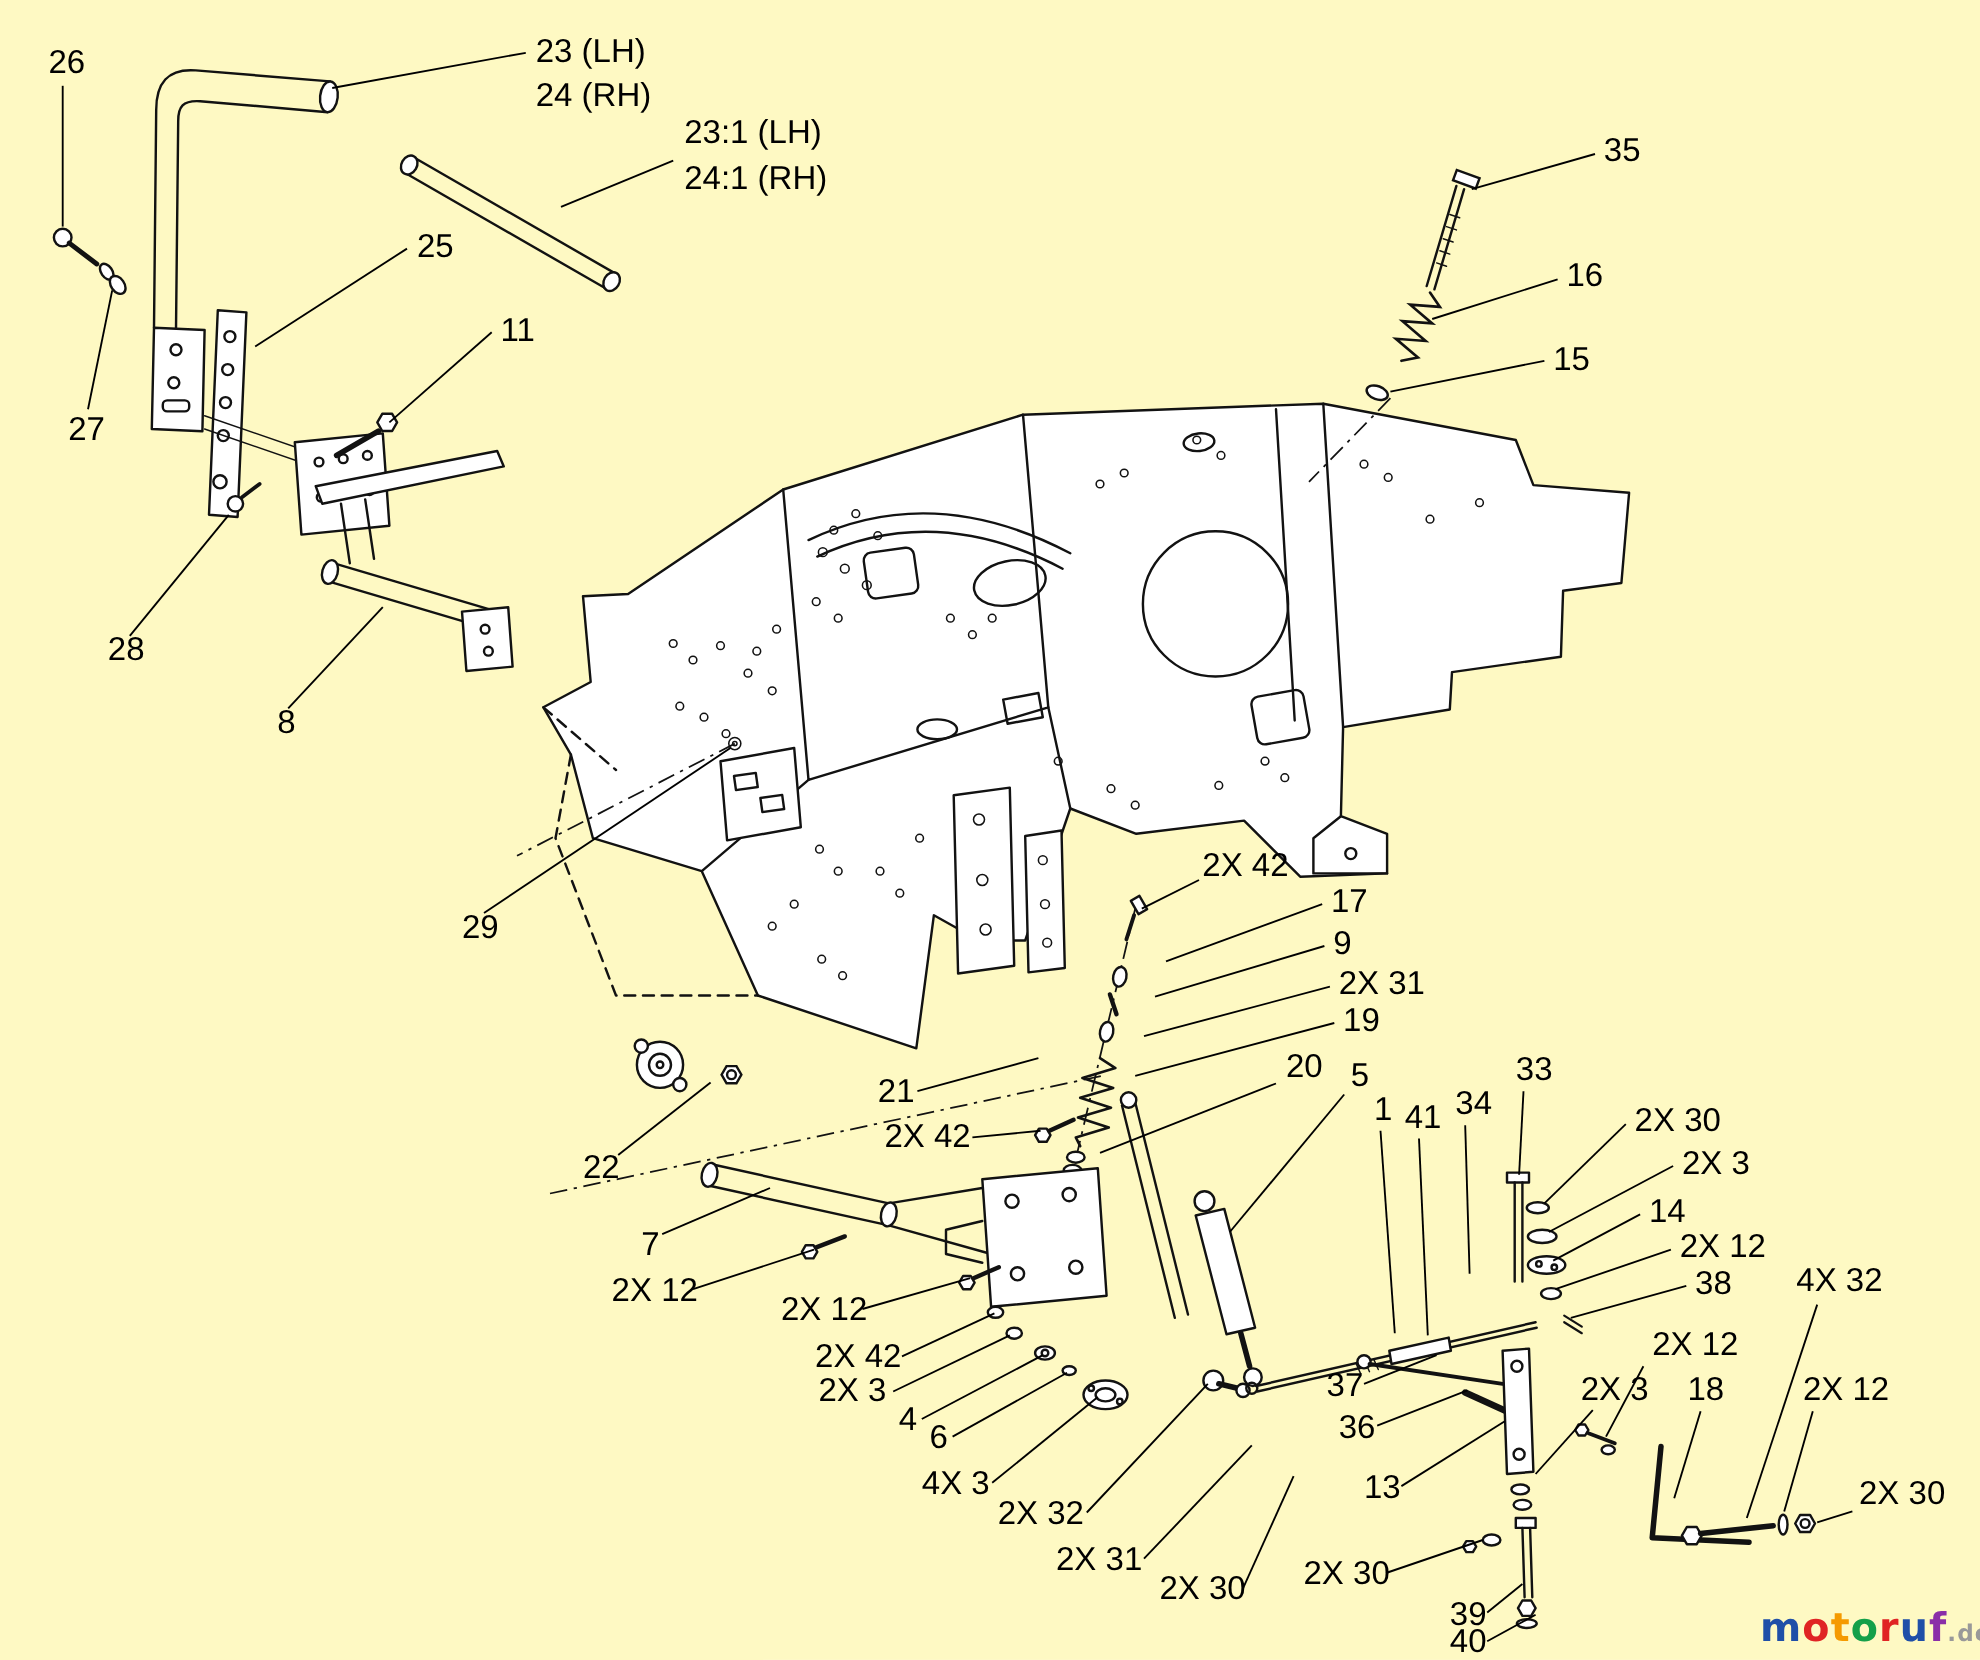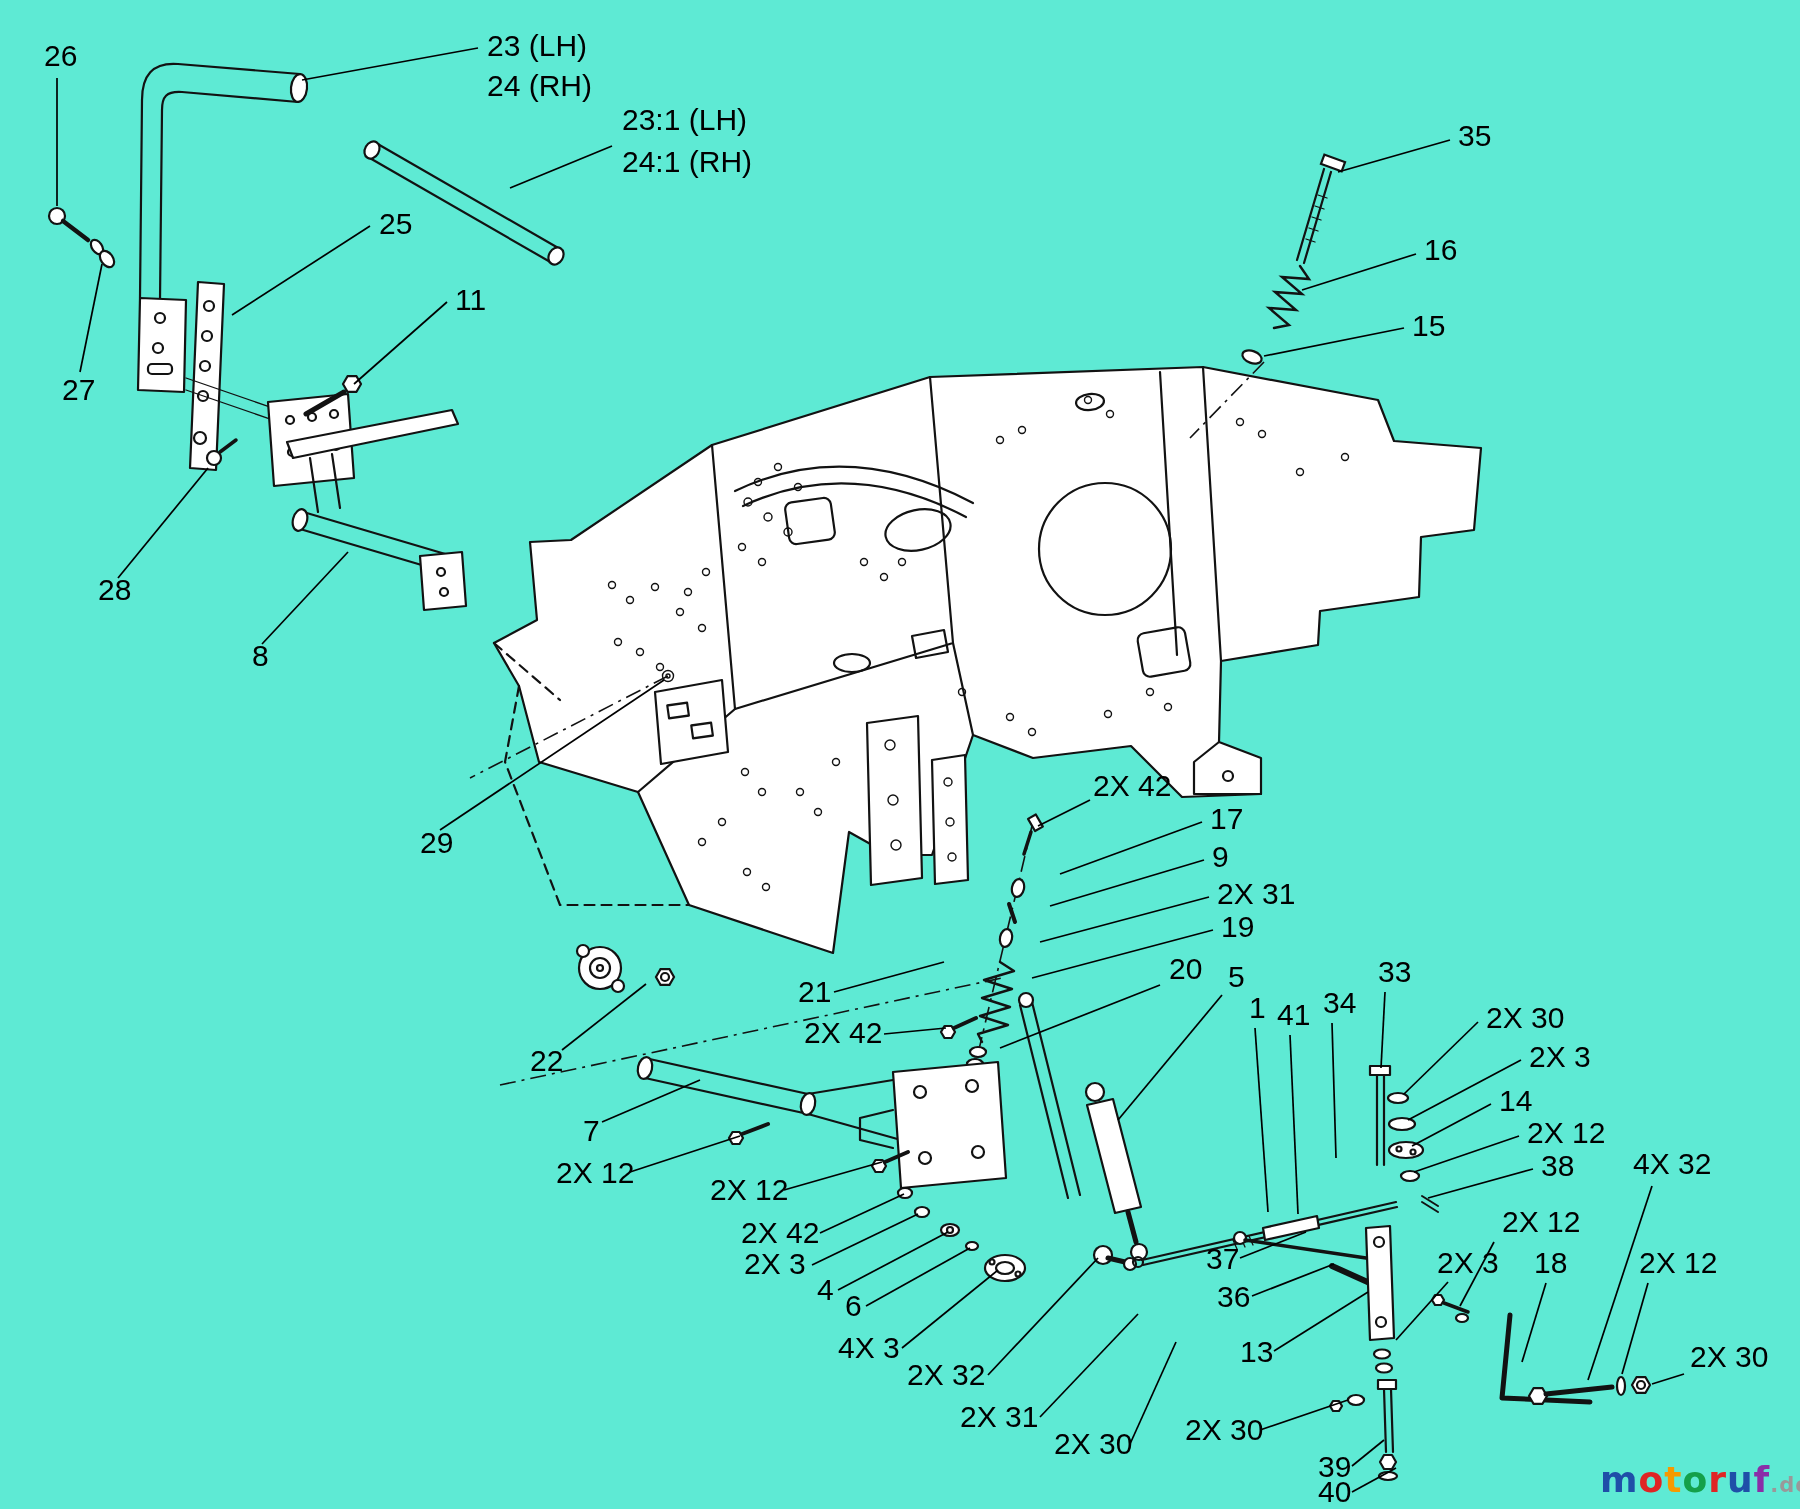--- a/index.html
+++ b/index.html
@@ -1,16 +1,16 @@
 <!DOCTYPE html>
 <html><head>
 <meta charset="utf-8">
 <style>
   html,body{margin:0;padding:0;background:#ffffff;}
-  .stage{position:relative;width:1800px;height:1509px;background:#5eead4;overflow:hidden;}
+  .stage{position:relative;width:1800px;height:1509px;background:#fef9c3;overflow:hidden;}
   svg{display:block;}
   .part-label{
     font-family:"Liberation Sans","DejaVu Sans",sans-serif;
     font-size:30px;
     fill:#000000;
   }
   #watermark-text{
     font-family:"DejaVu Sans","Liberation Sans",sans-serif;
     font-weight:bold;
     font-size:36px;

